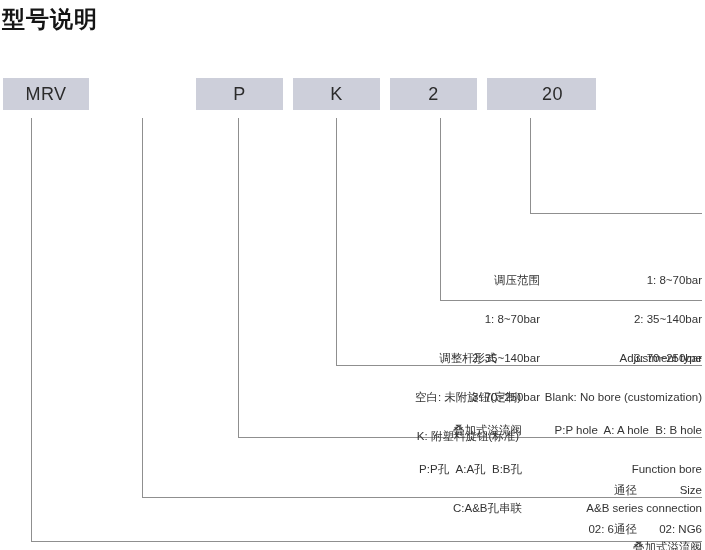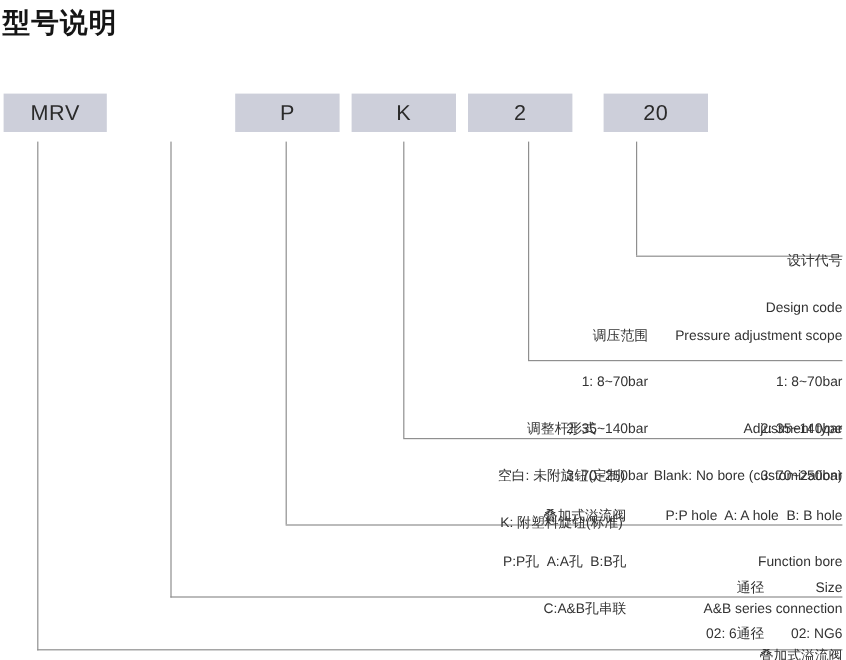--- a/index.html
+++ b/index.html
@@ -16,21 +16,21 @@
     position:absolute; top:78px; height:32px; width:87px;
     background:var(--box-fill,#cdcfda);
     display:flex; align-items:center; justify-content:center;
     font-size:18px; color:#2b2b2b; letter-spacing:0.5px;
   }
   #box-mrv{ left:3px; width:86px; }
   #box-02 { left:99px; }
   #box-p  { left:196px; }
   #box-k  { left:293px; }
   #box-2  { left:390px; }
-  #box-20 { left:503px; }
+  #box-20 { left:487px;padding-left:22px; }
 
   .vline { position:absolute; width:1px; background:var(--line,#8f8f8f); }
   #v-mrv{ left:31px;  top:118px; height:424px; }
   #v-02 { left:142px; top:118px; height:380px; }
   #v-p  { left:238px; top:118px; height:319px; }
   #v-k  { left:336px; top:118px; height:247px; }
   #v-2  { left:440px; top:118px; height:182px; }
   #v-20 { left:530px; top:118px; height:95px;  }
 
   .hline { position:absolute; height:1px; background:var(--line,#8f8f8f); }
@@ -86,33 +86,28 @@
   <div class="vline" id="v-2"></div>
   <div class="vline" id="v-20"></div>
 
   <div class="hline" id="h-design"></div>
   <div class="hline" id="h-press"></div>
   <div class="hline" id="h-adjust"></div>
   <div class="hline" id="h-func"></div>
   <div class="hline" id="h-size"></div>
   <div class="hline" id="h-product"></div>
 
-  <div class="sec" id="sec-design">
-    <div>设计代号</div>
-    <div>Design code</div>
-  </div>
 
   <div class="sec" id="sec-press-zh">
     <div>调压范围</div>
     <div>1: 8~70bar</div>
     <div>2: 35~140bar</div>
     <div>3: 70~250bar</div>
   </div>
   <div class="sec" id="sec-press-en">
-    <div>Pressure adjustment scope</div>
     <div>1: 8~70bar</div>
     <div>2: 35~140bar</div>
     <div>3: 70~250bar</div>
   </div>
 
   <div class="sec" id="sec-adjust-zh">
     <div>调整杆形式</div>
     <div>空白: 未附旋钮(定制)</div>
     <div>K: 附塑料旋钮(标准)</div>
   </div>

